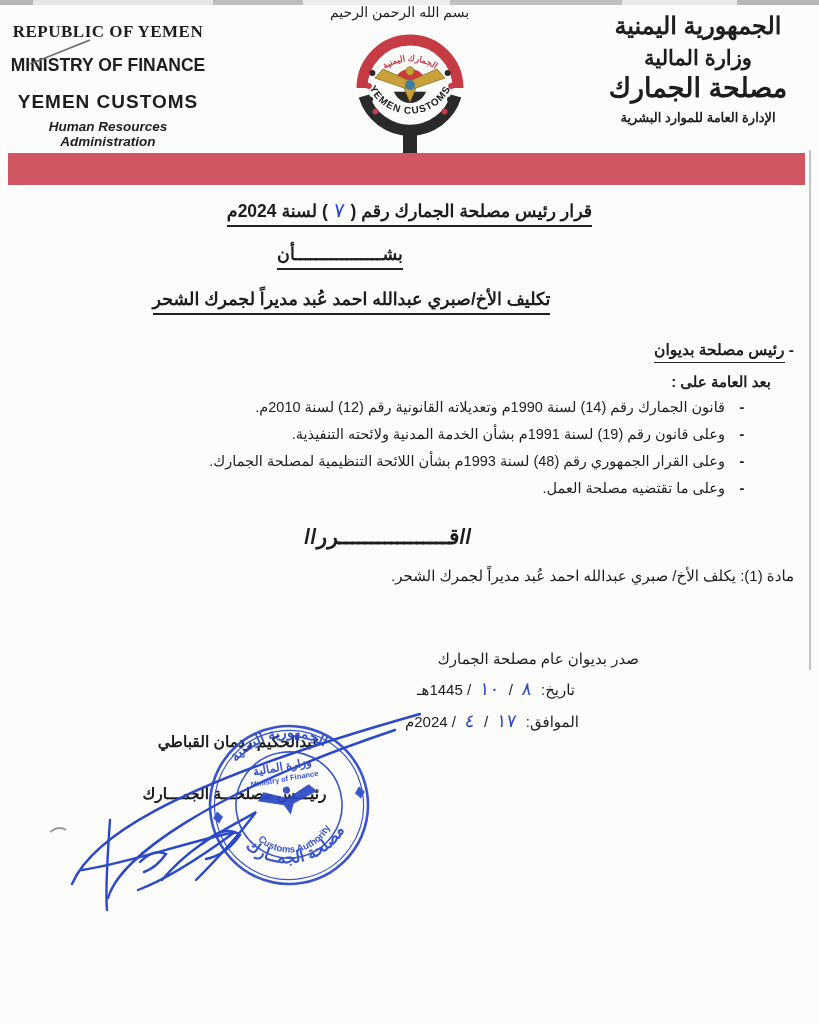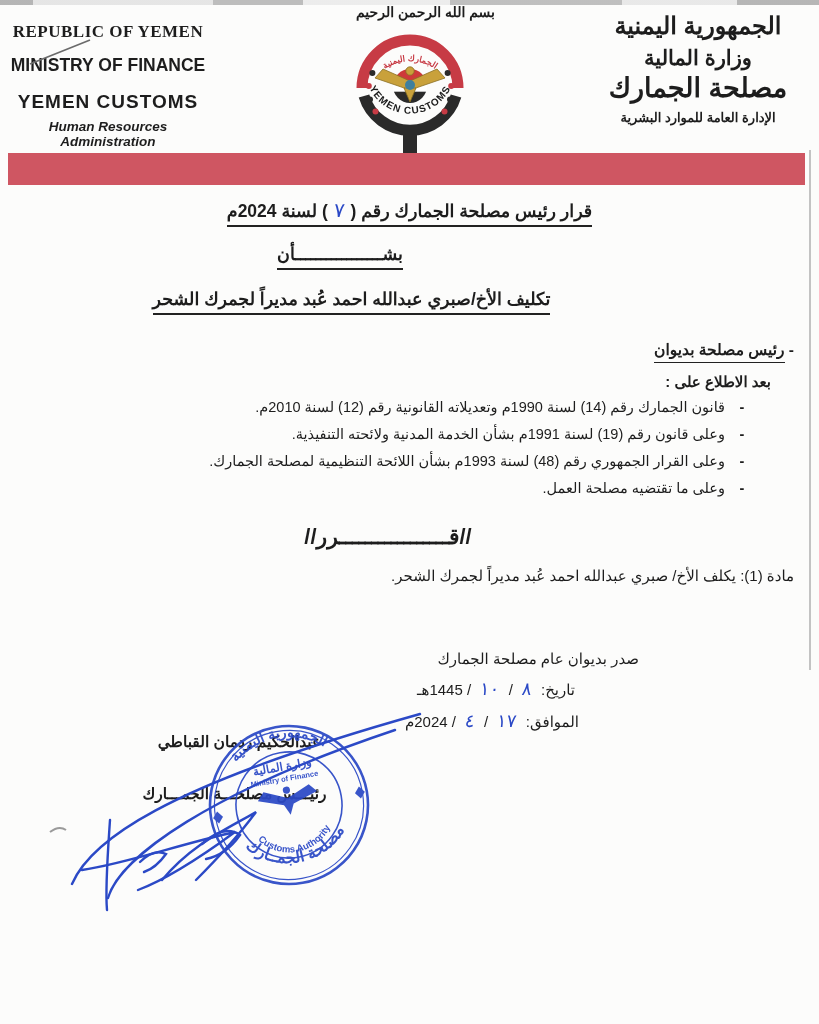--- a/index.html
+++ b/index.html
@@ -18,21 +18,21 @@
   .scan-right { left:809px; top:150px; width:2px; height:520px; background:#c3c3c3; }
   .pen-scratch { left:28px; top:38px; width:80px; height:30px; }
 
   
   .hdr-en { left:8px; top:22px; width:200px; text-align:center; }
   .hdr-en .l1 { font-family:"Liberation Serif", serif; font-weight:bold; font-size:17px; letter-spacing:.5px; }
   .hdr-en .l2 { font-weight:bold; font-size:17.5px; margin-top:13px; }
   .hdr-en .l3 { font-weight:bold; font-size:19px; letter-spacing:1px; margin-top:15px; }
   .hdr-en .l4 { font-weight:bold; font-style:italic; font-size:13.5px; margin-top:6px; }
 
-  .bismillah { left:330px; top:4px; width:165px; text-align:right; font-size:14px; font-weight:bold; direction:rtl; }
+  .bismillah { left:330px; top:4px; width:165px; text-align:left; font-size:14px; font-weight:normal; direction:rtl; }
   .logo { left:350px; top:24px; }
 
   .hdr-ar { left:585px; top:12px; width:226px; text-align:center; direction:rtl; }
   .hdr-ar .a1 { font-size:24px; font-weight:bold; }
   .hdr-ar .a2 { font-size:21px; font-weight:bold; margin-top:6px; }
   .hdr-ar .a3 { font-size:27px; font-weight:bold; margin-top:2px; }
   .hdr-ar .a4 { font-size:13px; font-weight:bold; margin-top:6px; }
 
   .band { left:8px; top:153px; width:797px; height:32px; }
 
@@ -143,21 +143,21 @@
     <span class="u">بشـــــــــــــــــأن</span>
   </div>
   <div class="abs title3 rtl">
     <span class="u">تكليف الأخ/صبري عبدالله احمد عُبد مديراً لجمرك الشحر</span>
   </div>
 
   <div class="abs authority rtl">
     <span>-</span>
     <span class="u">رئيس مصلحة بديوان</span>
   </div>
-  <div class="abs preamble rtl">بعد الاطلاع على :</div>
+  <div class="abs preamble rtl">بعد العامة على :</div>
 
   <div class="abs watch-list">
     <div class="watch-item">
       <span class="dash">-</span>
       <span>قانون الجمارك رقم (14) لسنة 1990م وتعديلاته القانونية رقم (12) لسنة 2010م.</span>
     </div>
     <div class="watch-item">
       <span class="dash">-</span>
       <span>وعلى قانون رقم (19) لسنة 1991م بشأن الخدمة المدنية ولائحته التنفيذية.</span>
     </div>

